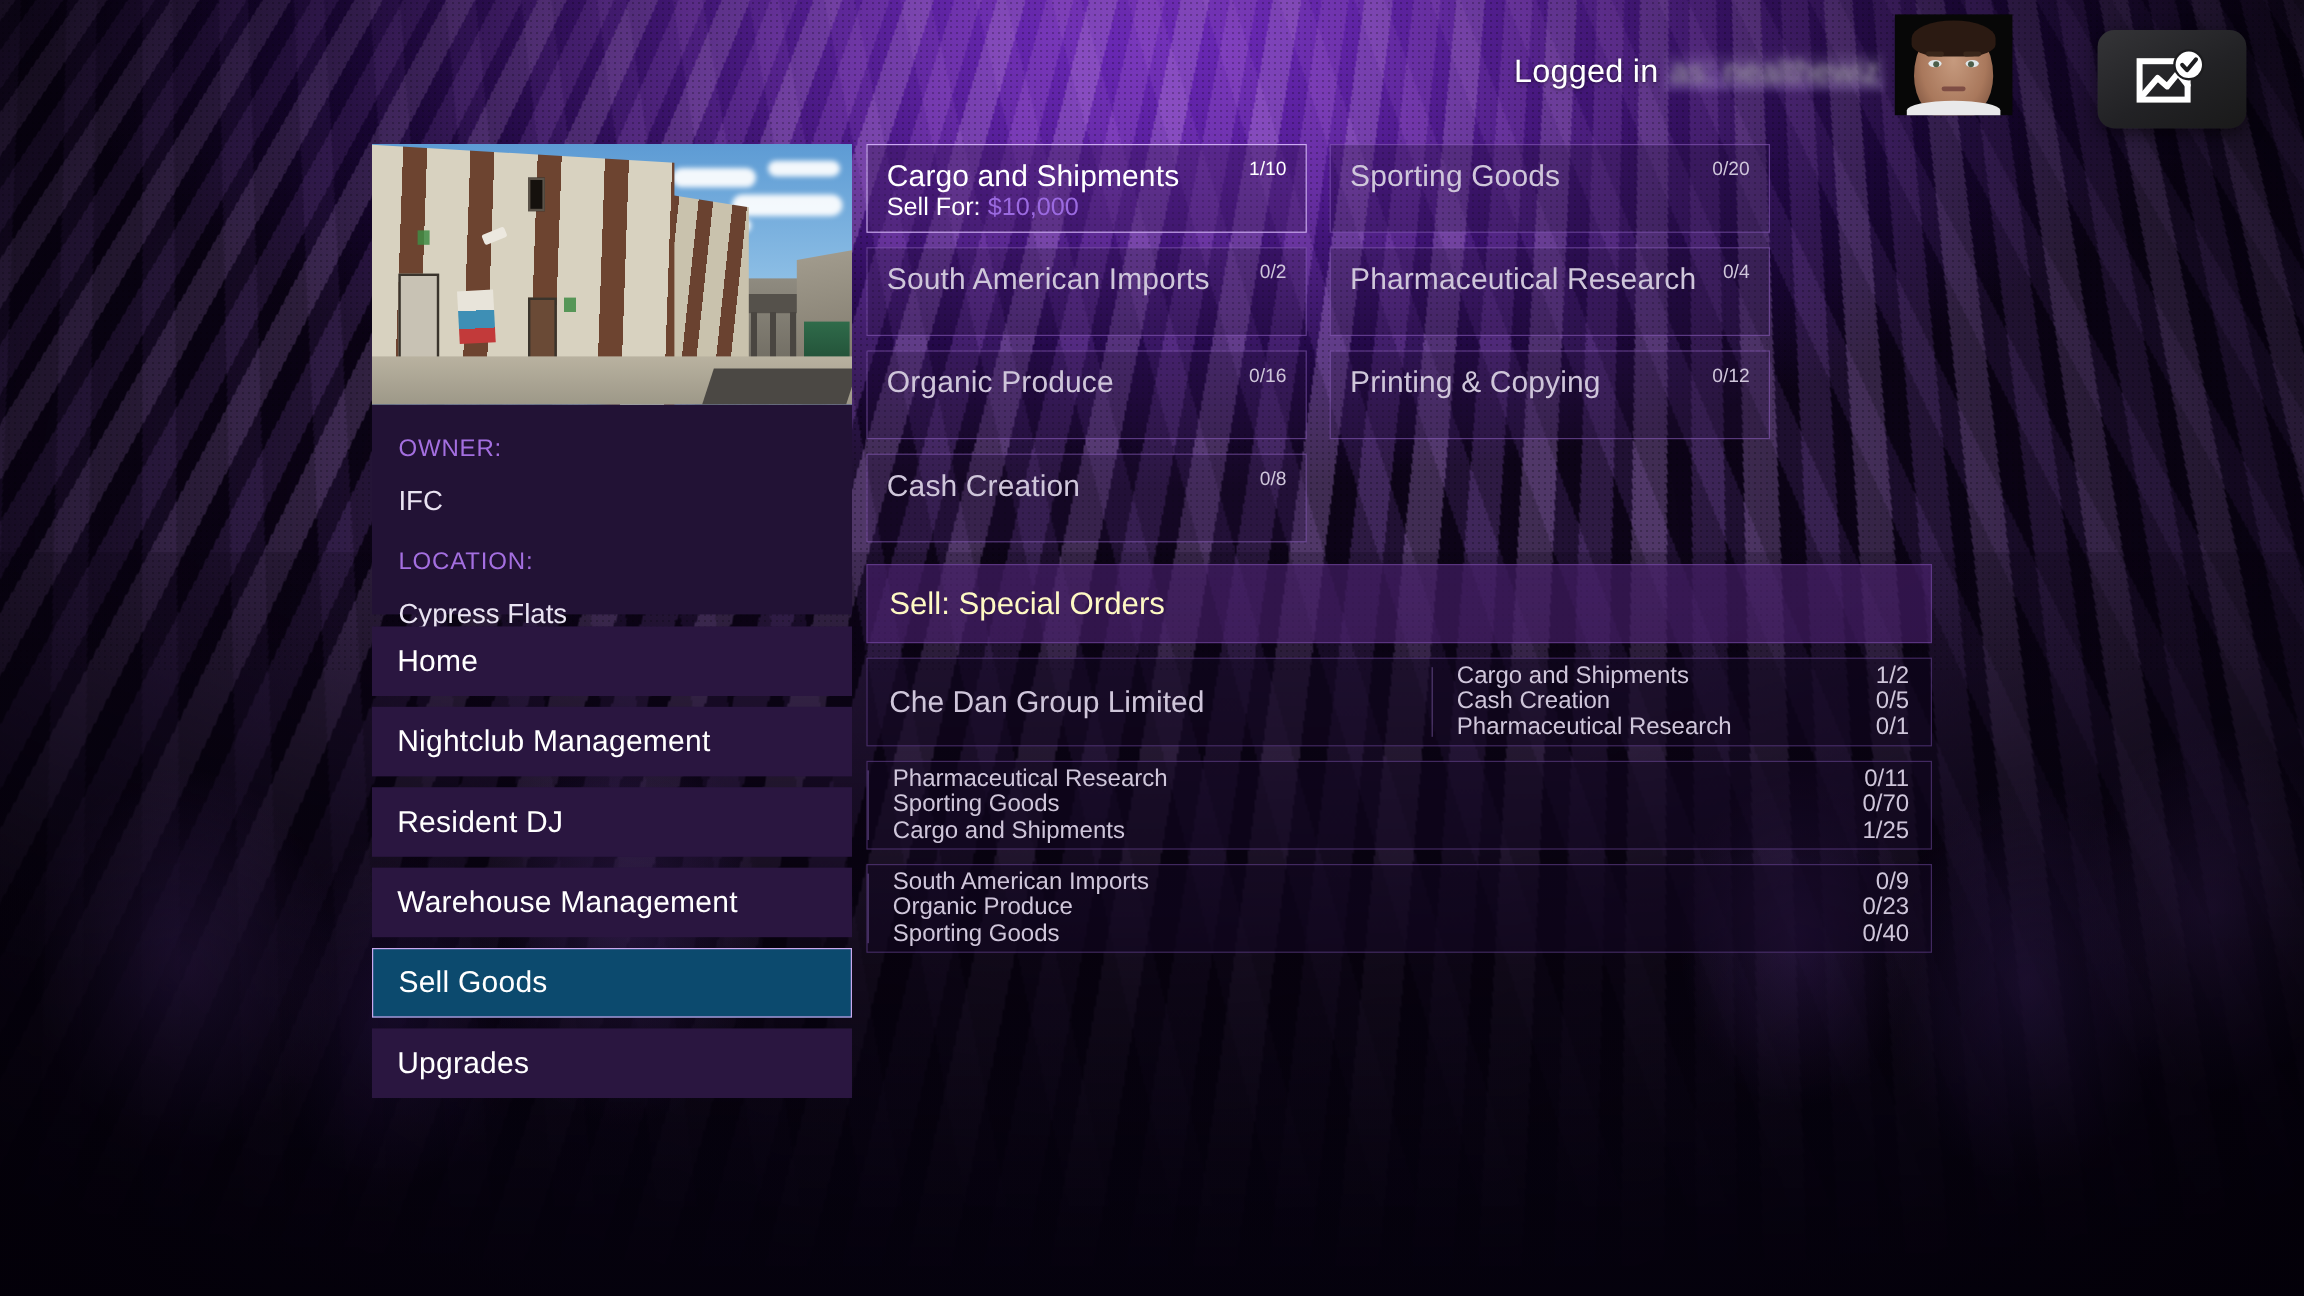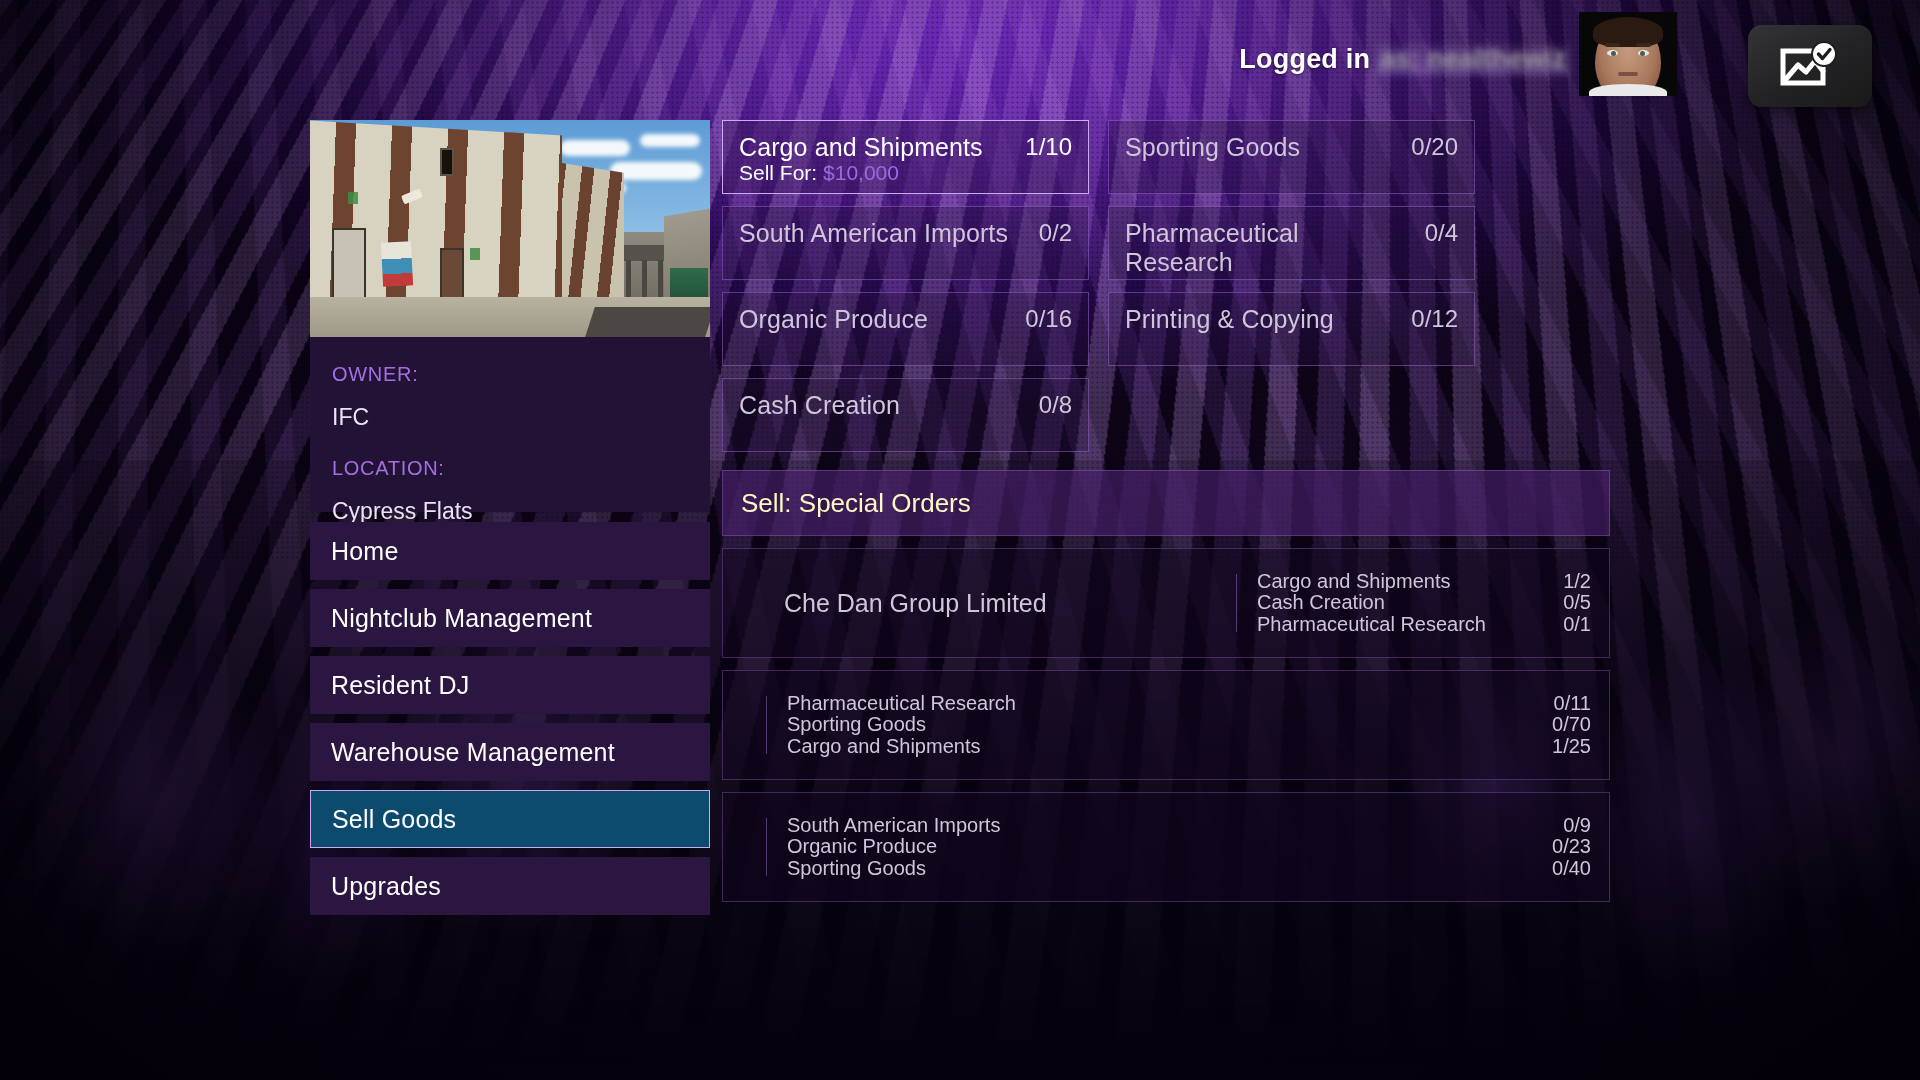--- a/index.html
+++ b/index.html
@@ -78,21 +78,20 @@
     pointer-events: none;
   }
 
   
   .login-text {
     position: absolute; top: 44px; right: 350px;
     font-size: 27px; color: #ffffff;
     letter-spacing: .2px;
     white-space: nowrap;
     text-shadow: 0 1px 3px rgba(0,0,0,.55);
-    font-weight: bold;
   }
   .login-redacted {
     display: inline-block;
     margin-left: 6px;
     color: rgba(255,255,255,0.55);
     filter: blur(3.2px);
     background: linear-gradient(to bottom, rgba(255,255,255,0.05), rgba(180,150,220,0.35));
     padding: 0 4px;
   }
   .avatar {
@@ -288,21 +287,21 @@
   .good-row.selected {
     border: 1.6px solid #cbaaf0;
     background: rgba(58,24,92,0.45);
   }
   .good-row.empty { border: none; background: transparent; }
   .good-name {
     font-size: 25px; color: #cfc6da; letter-spacing: .1px;
   }
   .good-row.selected .good-name { color: #ffffff; }
   .good-count {
-    font-size: 24px; color: #cfc6da; margin-left: 13px;
+    font-size: 16px; color: #cfc6da; margin-left: 13px;
   }
   .good-row.selected .good-count { color: #ffffff; }
   .good-sub {
     position: absolute; left: 16px; top: 40px;
     font-size: 21px; color: #ffffff;
   }
   .good-sub .amt { color: #9b6ae0; }
 
   .section-bar {
     margin-top: 18px;
@@ -310,25 +309,25 @@
     background: rgba(74,33,110,0.62);
     border: 1px solid rgba(150,100,205,0.40);
     display: flex; align-items: center;
     padding: 0 18px;
     font-size: 26px; color: #fef9c3;
   }
 
   .orders { margin-top: 12px; }
   .order-row {
     position: relative;
-    width: 888px; height: 110px;
+    width: 888px; height: 74px;
     margin-bottom: 12px;
     border: 1px solid rgba(135,90,190,0.42);
     background: rgba(18,8,32,0.55);
-    display: flex; align-items: center; padding-left: 43px;
+    display: flex; align-items: center;
   }
   .order-name {
     width: 470px;
     padding-left: 18px;
     font-size: 25px; color: #cfc6da;
   }
   .order-divider {
     width: 1px; height: 58px;
     background: rgba(160,120,210,0.45);
   }

